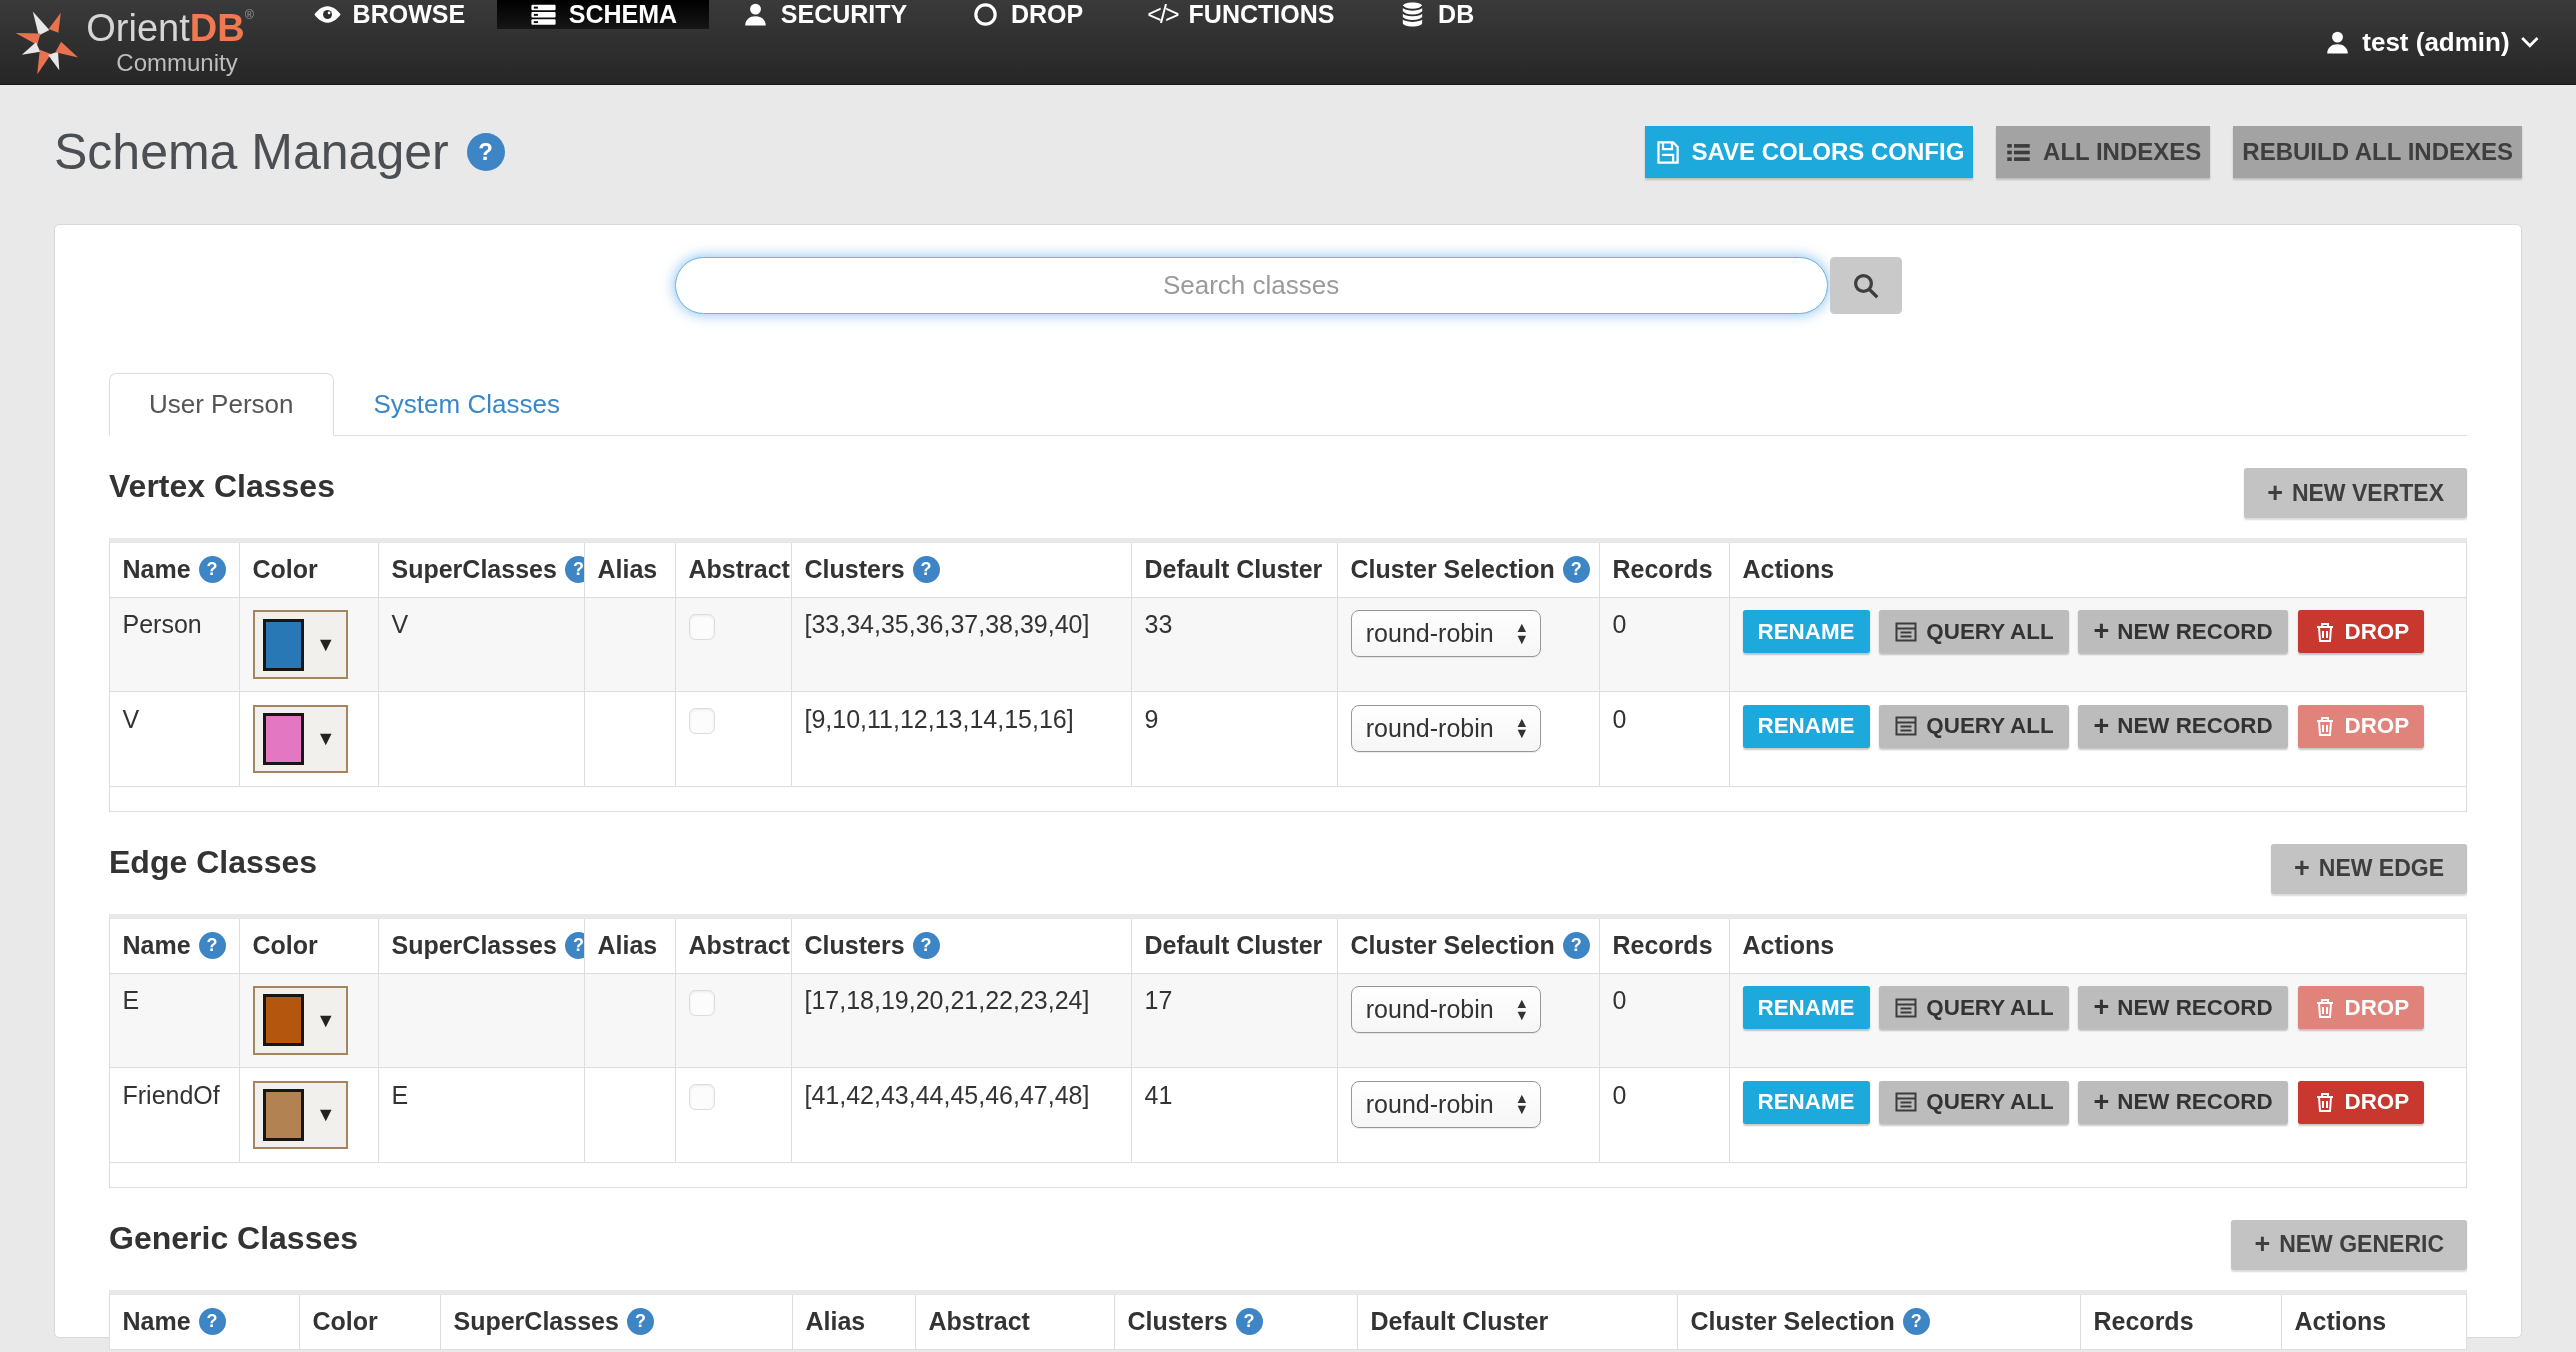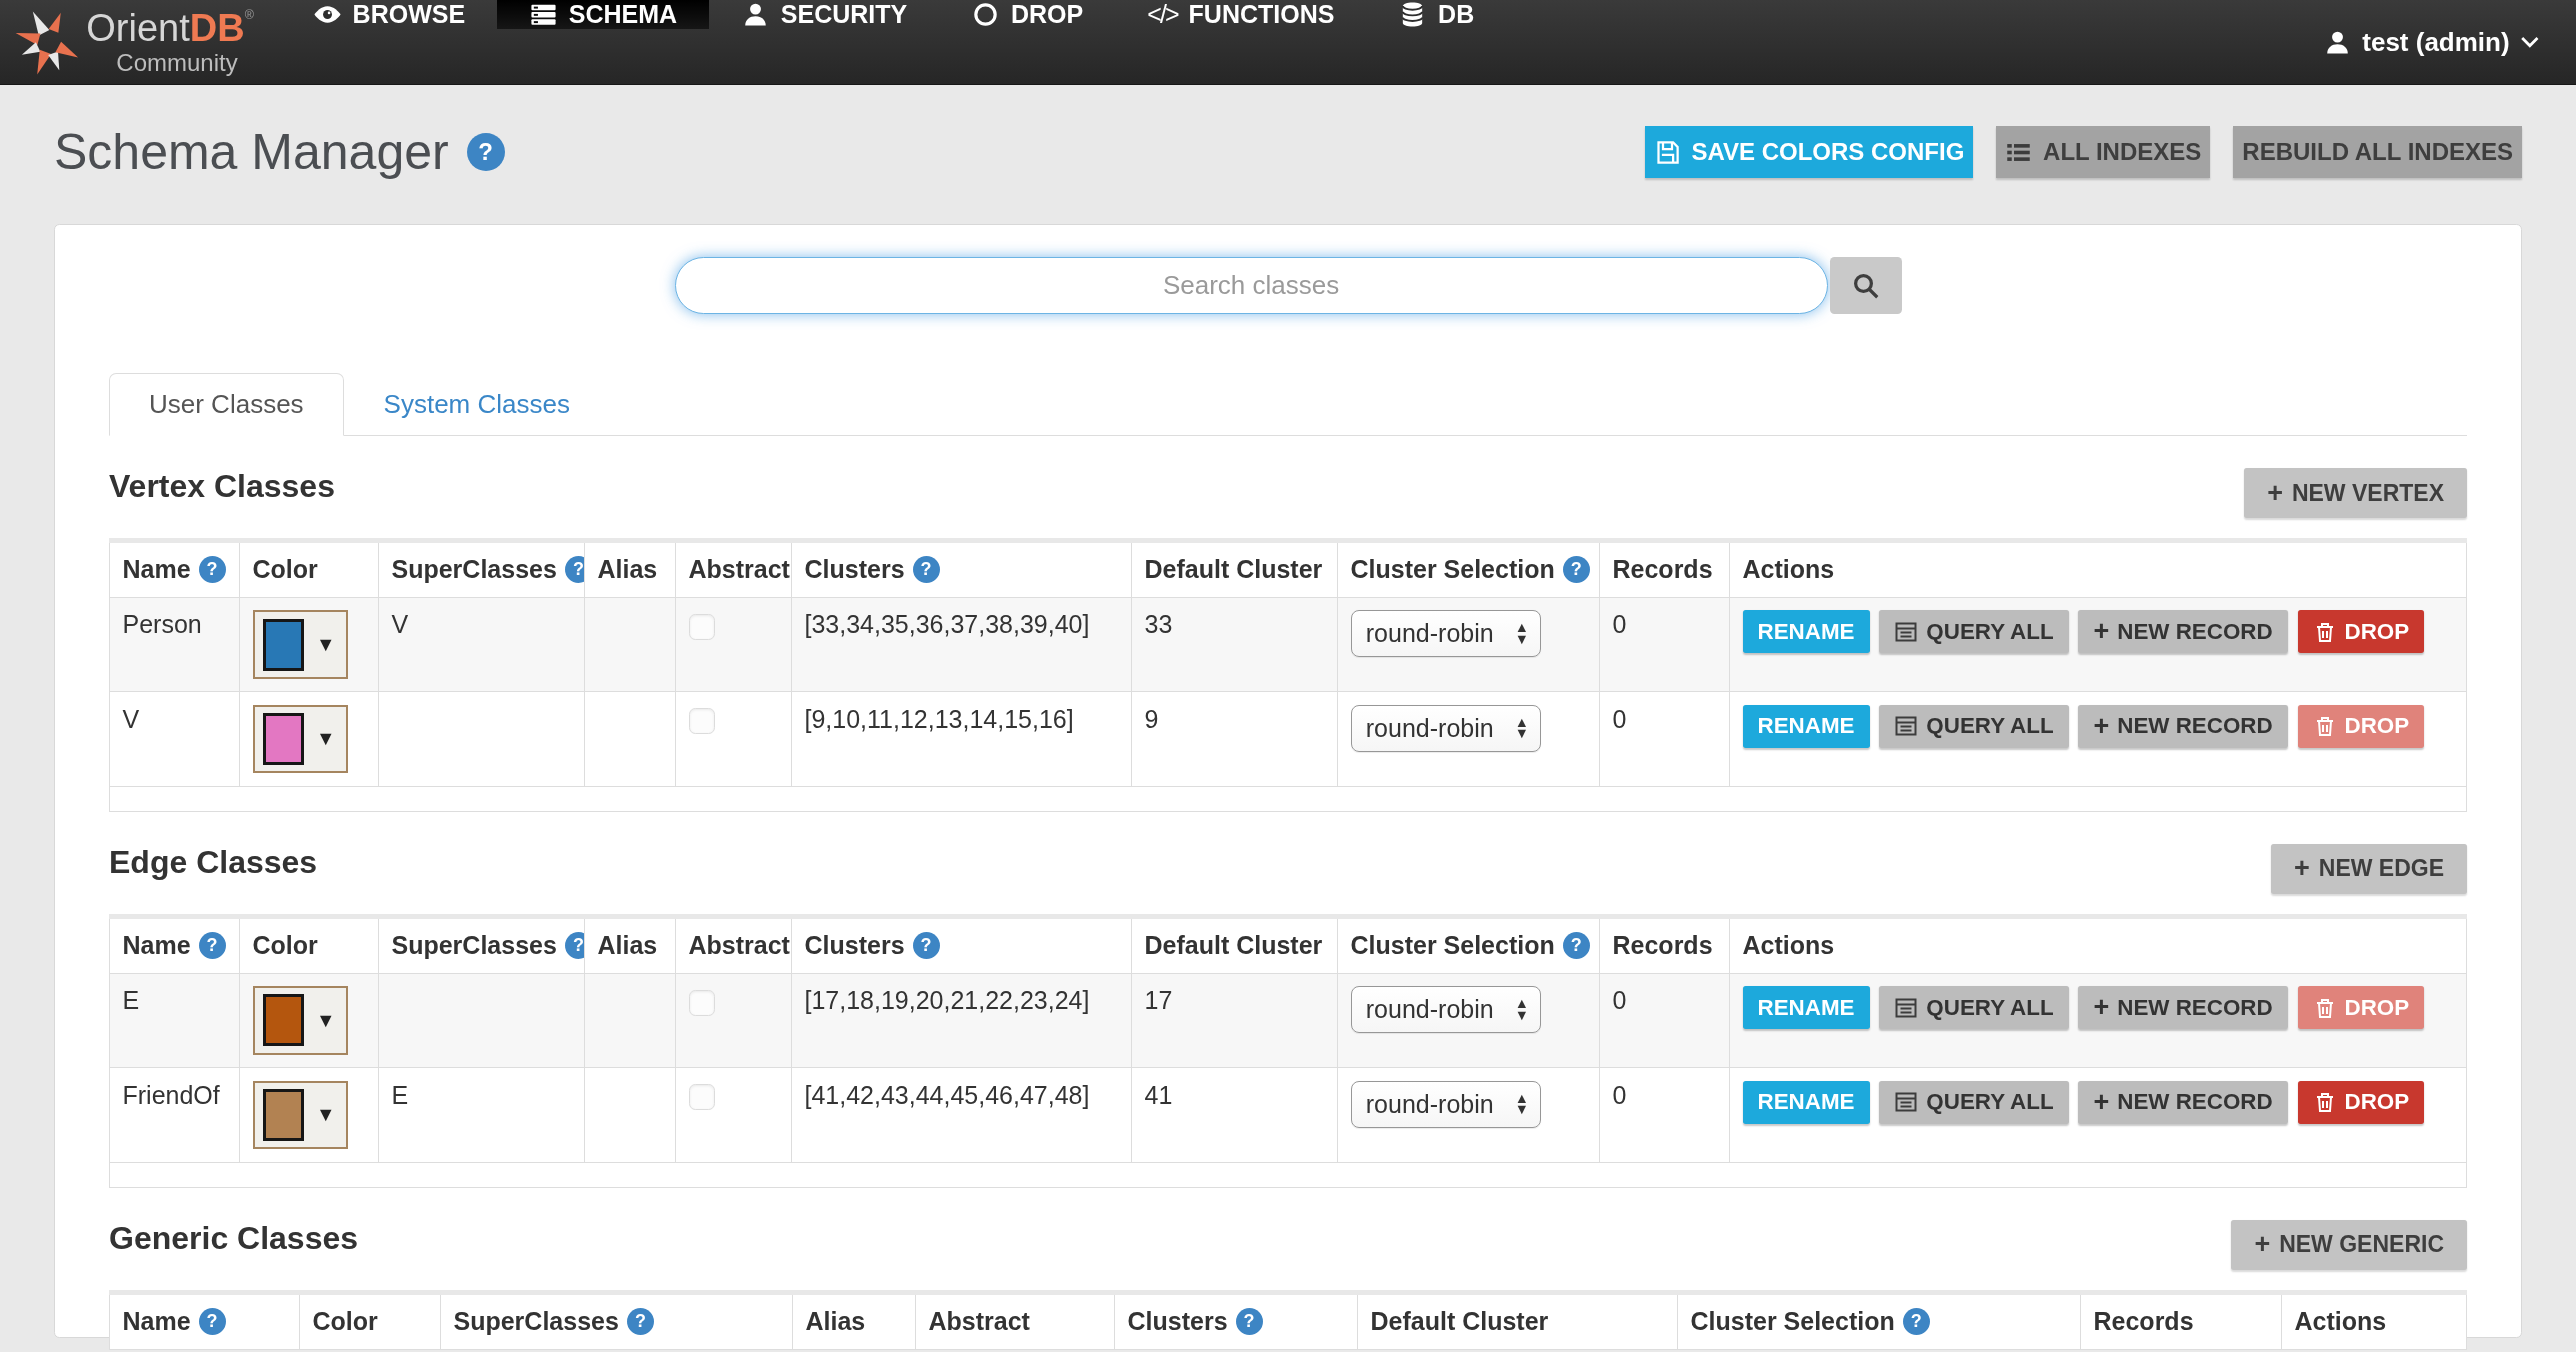--- a/index.html
+++ b/index.html
@@ -293,21 +293,21 @@
     <input class="search-input" type="text" placeholder="Search classes" style="">
     <button class="search-btn">
       <svg viewBox="0 0 24 24" fill="none" stroke="#3e3e3e" stroke-width="2.6">
           <circle cx="10" cy="10" r="6.3"></circle>
           <path d="M14.8 14.8L21 21"></path>
         </svg>
     </button>
   </div>
 
   <div class="tabs">
-    <div class="tab active">User Classes</div>
+    <div class="tab active">User Person</div>
     <div class="tab inactive">System Classes</div>
   </div>
 
   <div class="section">
     <div class="section-head">
       <div class="section-title">Vertex Classes</div>
       <button class="new-btn">
         <span class="plus-glyph">+</span>
         <span>NEW VERTEX</span>
       </button>

